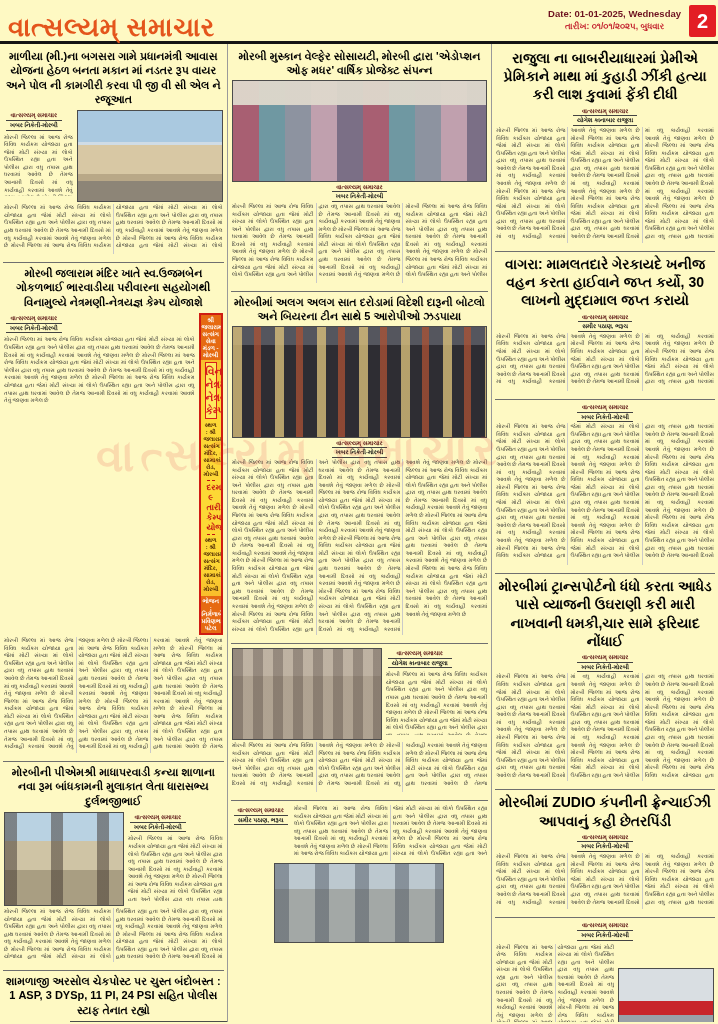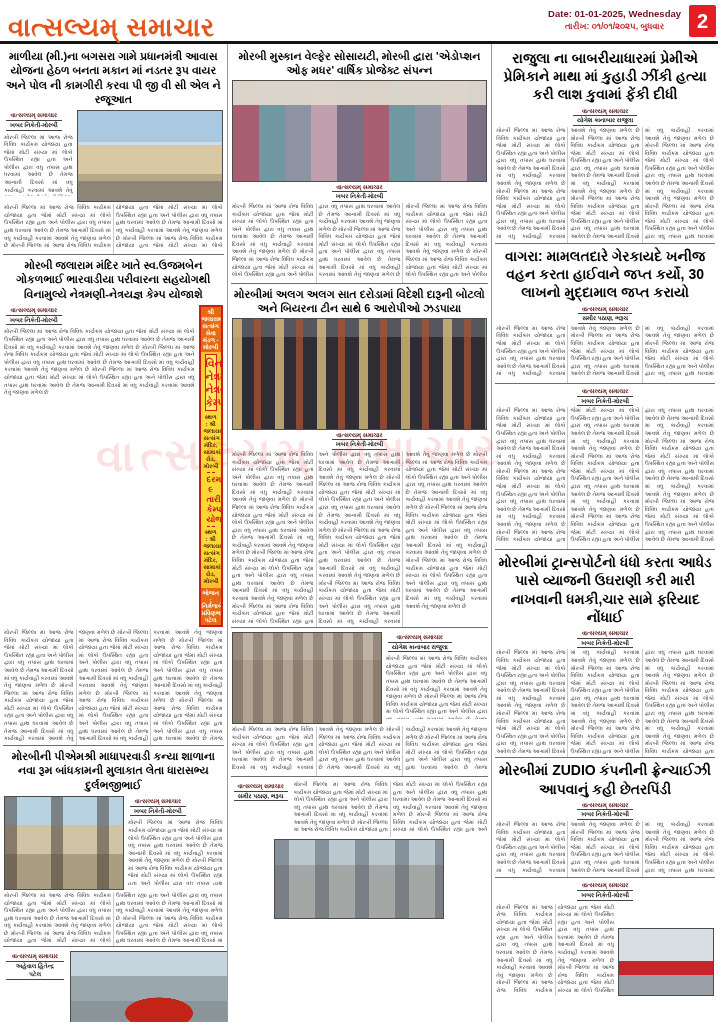--- a/index.html
+++ b/index.html
@@ -1,35 +1,35 @@
 <!DOCTYPE html>
 <html><head>
 <meta charset="utf-8">
 <style>
   *{margin:0;padding:0;box-sizing:border-box}
   html,body{background:#e9e9e9}
   body{font-family:"Liberation Sans","DejaVu Sans",sans-serif}
-  .page{position:relative;width:718px;height:1024px;background:#ffffff;margin:0 auto;overflow:hidden;color:#111}
+  .page{position:relative;width:718px;height:1024px;background:#fef9c3;margin:0 auto;overflow:hidden;color:#111}
 
   
   .hdr{height:44px;display:flex;align-items:flex-start;padding:5px 2px 0 8px;border-bottom:3px solid #141414;position:relative}
   .masthead{font-size:26px;font-weight:800;color:#e4551c;letter-spacing:.5px;margin-top:7px}
   .datebox{margin-left:auto;text-align:center;margin-top:3px;margin-right:8px;line-height:1.35}
   .date-en{font-size:9.5px;font-weight:700;color:#6e1220}
   .date-gu{font-size:8.5px;font-weight:700;color:#c42430}
   .pagenum{width:27px;height:32px;background:#e31e24;color:#fff;font-size:20px;font-weight:800;display:flex;align-items:center;justify-content:center;border-radius:2px}
 
   
   .cols{display:flex;height:978px}
   .col{padding:2px 3px;overflow:hidden}
   .col.lft{width:240px}
   .col.mid{width:281px;border-left:1px solid #9a9a9a;border-right:1px solid #9a9a9a}
   .col.rt{width:239px}
 
-  article{border-bottom:1px solid #6f6f6f;padding:2px 1px 0;position:relative}
+  article{border-bottom:1px solid #6f6f6f;padding:2px 1px 8px;position:relative}
   article:last-child{border-bottom:none}
   .hl{font-size:11px;line-height:1.3;font-weight:800;text-align:center;color:#000;padding:1px 0 2px}
   .hl.sm{font-size:9.5px}
   .artrow{display:flex;gap:4px;align-items:flex-start;margin:2px 0}
   .minicol{display:flex;flex-direction:column;gap:2px;flex:1 1 auto;min-width:0}
 
   .byl{font-size:6px;line-height:1.45;text-align:center;flex:0 0 auto;align-self:flex-start;padding:1px 2px}
   .byl .b1{color:#5a1212;font-weight:700}
   .byl .b2{font-weight:700;color:#111;border-top:.75px solid #444;border-bottom:.75px solid #444;display:inline-block;padding:0 4px}
 
@@ -131,20 +131,21 @@
               <div class="b1">વાત્સલ્યમ્ સમાચાર</div>
               <div class="b2">ખબર નિકેતી-મોરબી</div>
             </div>
             <p class="body" style="height:66px">મોરબી જિલ્લા માં આજ રોજ વિવિધ કાર્યક્રમ યોજાયા હતા જેમાં મોટી સંખ્યા માં લોકો ઉપસ્થિત રહ્યા હતા અને પોલીસ દ્વારા વધુ તપાસ હાથ ધરવામાં આવેલ છે તેમજ આગામી દિવસો માં વધુ કાર્યવાહી કરવામાં આવશે તેવું જાણવા મળેલ છે મોરબી જિલ્લા માં આજ રોજ વિવિધ કાર્યક્રમ યોજાયા હતા જેમાં મોટી સંખ્યા માં લોકો ઉપસ્થિત રહ્યા હતા અને પોલીસ દ્વારા વધુ તપાસ હાથ ધરવામાં આવેલ છે તેમજ આગામી દિવસો માં વધુ કાર્યવાહી કરવામાં આવશે તેવું જાણવા મળેલ છે મોરબી જિલ્લા માં આજ રોજ વિવિધ કાર્યક્રમ યોજાયા હતા જેમાં મોટી સંખ્યા માં લોકો ઉપસ્થિત રહ્યા હતા અને પોલીસ દ્વારા વધુ તપાસ હાથ ધરવામાં આવેલ છે તેમજ આગામી દિવસો માં વધુ કાર્યવાહી કરવામાં આવશે તેવું જાણવા મળેલ છે</p>
           </div>
         </div>
         <p class="body cols2" style="height:54px">મોરબી જિલ્લા માં આજ રોજ વિવિધ કાર્યક્રમ યોજાયા હતા જેમાં મોટી સંખ્યા માં લોકો ઉપસ્થિત રહ્યા હતા અને પોલીસ દ્વારા વધુ તપાસ હાથ ધરવામાં આવેલ છે તેમજ આગામી દિવસો માં વધુ કાર્યવાહી કરવામાં આવશે તેવું જાણવા મળેલ છે મોરબી જિલ્લા માં આજ રોજ વિવિધ કાર્યક્રમ યોજાયા હતા જેમાં મોટી સંખ્યા માં લોકો ઉપસ્થિત રહ્યા હતા અને પોલીસ દ્વારા વધુ તપાસ હાથ ધરવામાં આવેલ છે તેમજ આગામી દિવસો માં વધુ કાર્યવાહી કરવામાં આવશે તેવું જાણવા મળેલ છે મોરબી જિલ્લા માં આજ રોજ વિવિધ કાર્યક્રમ યોજાયા હતા જેમાં મોટી સંખ્યા માં લોકો ઉપસ્થિત રહ્યા હતા અને પોલીસ દ્વારા વધુ તપાસ હાથ ધરવામાં આવેલ છે તેમજ આગામી દિવસો માં વધુ કાર્યવાહી કરવામાં આવશે તેવું જાણવા મળેલ છે મોરબી જિલ્લા માં આજ રોજ વિવિધ કાર્યક્રમ યોજાયા હતા જેમાં મોટી સંખ્યા માં લોકો ઉપસ્થિત રહ્યા હતા અને પોલીસ દ્વારા વધુ તપાસ હાથ ધરવામાં આવેલ છે તેમજ આગામી દિવસો માં વધુ કાર્યવાહી કરવામાં આવશે તેવું જાણવા મળેલ છે</p>
       </article>
 
       <article>
+        <h2 class="hl">શામળાજી અરસોલ ચેકપોસ્ટ પર ચુસ્ત બંદોબસ્ત : 1 ASP, 3 DYSp, 11 PI, 24 PSI સહિત પોલીસ સ્ટાફ તેનાત રહ્યો</h2>
         <div class="artrow">
           <div class="minicol" style="flex:0 0 62px">
             <div class="byl" style="width:62px">
               <div class="b1">વાત્સલ્યમ્ સમાચાર</div>
               <div class="b2">અહેવાલ હિતેન્દ્ર પટેલ</div>
             </div>
 
           </div>
           <figure class="photo p-carcheck" style="width:162px;height:104px"></figure>
         </div>
@@ -159,21 +160,21 @@
         <h2 class="hl">મોરબી મુસ્કાન વેલ્ફેર સોસાયટી, મોરબી દ્વારા 'એડોપ્શન ઓફ મધર' વાર્ષિક પ્રોજેક્ટ સંપન્ન</h2>
         <figure class="photo p-women" style="width:100%;height:102px"></figure>
         <div class="byl">
           <div class="b1">વાત્સલ્યમ્ સમાચાર</div>
           <div class="b2">ખબર નિકેતી-મોરબી</div>
         </div>
         <p class="body cols3" style="height:80px">મોરબી જિલ્લા માં આજ રોજ વિવિધ કાર્યક્રમ યોજાયા હતા જેમાં મોટી સંખ્યા માં લોકો ઉપસ્થિત રહ્યા હતા અને પોલીસ દ્વારા વધુ તપાસ હાથ ધરવામાં આવેલ છે તેમજ આગામી દિવસો માં વધુ કાર્યવાહી કરવામાં આવશે તેવું જાણવા મળેલ છે મોરબી જિલ્લા માં આજ રોજ વિવિધ કાર્યક્રમ યોજાયા હતા જેમાં મોટી સંખ્યા માં લોકો ઉપસ્થિત રહ્યા હતા અને પોલીસ દ્વારા વધુ તપાસ હાથ ધરવામાં આવેલ છે તેમજ આગામી દિવસો માં વધુ કાર્યવાહી કરવામાં આવશે તેવું જાણવા મળેલ છે મોરબી જિલ્લા માં આજ રોજ વિવિધ કાર્યક્રમ યોજાયા હતા જેમાં મોટી સંખ્યા માં લોકો ઉપસ્થિત રહ્યા હતા અને પોલીસ દ્વારા વધુ તપાસ હાથ ધરવામાં આવેલ છે તેમજ આગામી દિવસો માં વધુ કાર્યવાહી કરવામાં આવશે તેવું જાણવા મળેલ છે મોરબી જિલ્લા માં આજ રોજ વિવિધ કાર્યક્રમ યોજાયા હતા જેમાં મોટી સંખ્યા માં લોકો ઉપસ્થિત રહ્યા હતા અને પોલીસ દ્વારા વધુ તપાસ હાથ ધરવામાં આવેલ છે તેમજ આગામી દિવસો માં વધુ કાર્યવાહી કરવામાં આવશે તેવું જાણવા મળેલ છે મોરબી જિલ્લા માં આજ રોજ વિવિધ કાર્યક્રમ યોજાયા હતા જેમાં મોટી સંખ્યા માં લોકો ઉપસ્થિત રહ્યા હતા અને પોલીસ દ્વારા વધુ તપાસ હાથ ધરવામાં આવેલ છે તેમજ આગામી દિવસો માં વધુ કાર્યવાહી કરવામાં આવશે તેવું જાણવા મળેલ છે મોરબી જિલ્લા માં આજ રોજ વિવિધ કાર્યક્રમ યોજાયા હતા જેમાં મોટી સંખ્યા માં લોકો ઉપસ્થિત રહ્યા હતા અને પોલીસ દ્વારા વધુ તપાસ હાથ ધરવામાં આવેલ છે તેમજ આગામી દિવસો માં વધુ કાર્યવાહી કરવામાં આવશે તેવું જાણવા મળેલ છે</p>
       </article>
 
       <article>
-        <h2 class="hl">મોરબીમાં અલગ અલગ સાત દરોડામાં વિદેશી દારૂની બોટલો અને બિયરના ટીન સાથે 6 આરોપીઓ ઝડપાયા</h2>
+        <h2 class="hl">મોરબીમાં અલગ અલગ સાત દરોડામાં વિદેશી દારૂની બોટલો અને બિયરના ટીન સાથે 5 આરોપીઓ ઝડપાયા</h2>
         <figure class="photo p-bottles" style="width:100%;height:112px"></figure>
         <div class="byl">
           <div class="b1">વાત્સલ્યમ્ સમાચાર</div>
           <div class="b2">ખબર નિકેતી-મોરબી</div>
         </div>
         <p class="body cols3" style="height:176px">મોરબી જિલ્લા માં આજ રોજ વિવિધ કાર્યક્રમ યોજાયા હતા જેમાં મોટી સંખ્યા માં લોકો ઉપસ્થિત રહ્યા હતા અને પોલીસ દ્વારા વધુ તપાસ હાથ ધરવામાં આવેલ છે તેમજ આગામી દિવસો માં વધુ કાર્યવાહી કરવામાં આવશે તેવું જાણવા મળેલ છે મોરબી જિલ્લા માં આજ રોજ વિવિધ કાર્યક્રમ યોજાયા હતા જેમાં મોટી સંખ્યા માં લોકો ઉપસ્થિત રહ્યા હતા અને પોલીસ દ્વારા વધુ તપાસ હાથ ધરવામાં આવેલ છે તેમજ આગામી દિવસો માં વધુ કાર્યવાહી કરવામાં આવશે તેવું જાણવા મળેલ છે મોરબી જિલ્લા માં આજ રોજ વિવિધ કાર્યક્રમ યોજાયા હતા જેમાં મોટી સંખ્યા માં લોકો ઉપસ્થિત રહ્યા હતા અને પોલીસ દ્વારા વધુ તપાસ હાથ ધરવામાં આવેલ છે તેમજ આગામી દિવસો માં વધુ કાર્યવાહી કરવામાં આવશે તેવું જાણવા મળેલ છે મોરબી જિલ્લા માં આજ રોજ વિવિધ કાર્યક્રમ યોજાયા હતા જેમાં મોટી સંખ્યા માં લોકો ઉપસ્થિત રહ્યા હતા અને પોલીસ દ્વારા વધુ તપાસ હાથ ધરવામાં આવેલ છે તેમજ આગામી દિવસો માં વધુ કાર્યવાહી કરવામાં આવશે તેવું જાણવા મળેલ છે મોરબી જિલ્લા માં આજ રોજ વિવિધ કાર્યક્રમ યોજાયા હતા જેમાં મોટી સંખ્યા માં લોકો ઉપસ્થિત રહ્યા હતા અને પોલીસ દ્વારા વધુ તપાસ હાથ ધરવામાં આવેલ છે તેમજ આગામી દિવસો માં વધુ કાર્યવાહી કરવામાં આવશે તેવું જાણવા મળેલ છે મોરબી જિલ્લા માં આજ રોજ વિવિધ કાર્યક્રમ યોજાયા હતા જેમાં મોટી સંખ્યા માં લોકો ઉપસ્થિત રહ્યા હતા અને પોલીસ દ્વારા વધુ તપાસ હાથ ધરવામાં આવેલ છે તેમજ આગામી દિવસો માં વધુ કાર્યવાહી કરવામાં આવશે તેવું જાણવા મળેલ છે મોરબી જિલ્લા માં આજ રોજ વિવિધ કાર્યક્રમ યોજાયા હતા જેમાં મોટી સંખ્યા માં લોકો ઉપસ્થિત રહ્યા હતા અને પોલીસ દ્વારા વધુ તપાસ હાથ ધરવામાં આવેલ છે તેમજ આગામી દિવસો માં વધુ કાર્યવાહી કરવામાં આવશે તેવું જાણવા મળેલ છે મોરબી જિલ્લા માં આજ રોજ વિવિધ કાર્યક્રમ યોજાયા હતા જેમાં મોટી સંખ્યા માં લોકો ઉપસ્થિત રહ્યા હતા અને પોલીસ દ્વારા વધુ તપાસ હાથ ધરવામાં આવેલ છે તેમજ આગામી દિવસો માં વધુ કાર્યવાહી કરવામાં આવશે તેવું જાણવા મળેલ છે મોરબી જિલ્લા માં આજ રોજ વિવિધ કાર્યક્રમ યોજાયા હતા જેમાં મોટી સંખ્યા માં લોકો ઉપસ્થિત રહ્યા હતા અને પોલીસ દ્વારા વધુ તપાસ હાથ ધરવામાં આવેલ છે તેમજ આગામી દિવસો માં વધુ કાર્યવાહી કરવામાં આવશે તેવું જાણવા મળેલ છે મોરબી જિલ્લા માં આજ રોજ વિવિધ કાર્યક્રમ યોજાયા હતા જેમાં મોટી સંખ્યા માં લોકો ઉપસ્થિત રહ્યા હતા અને પોલીસ દ્વારા વધુ તપાસ હાથ ધરવામાં આવેલ છે તેમજ આગામી દિવસો માં વધુ કાર્યવાહી કરવામાં આવશે તેવું જાણવા મળેલ છે</p>
       </article>
 
       <article>
         <div class="artrow">

